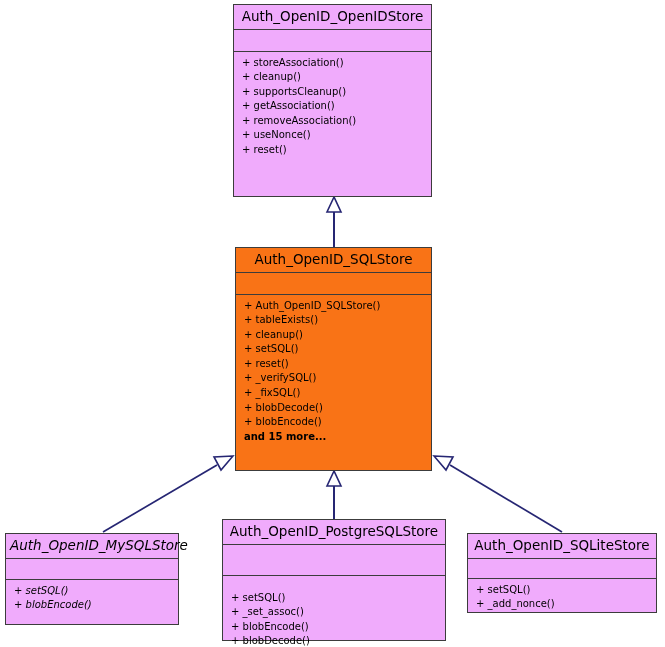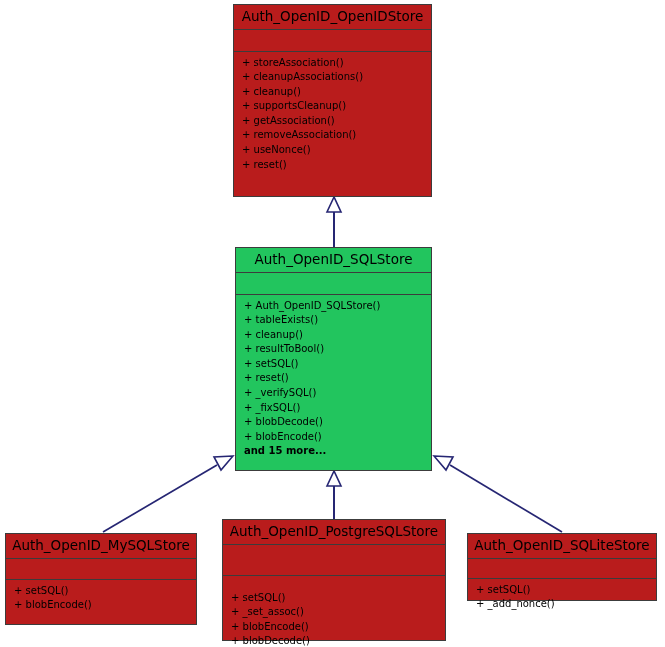--- a/index.html
+++ b/index.html
@@ -24,26 +24,26 @@
     position: absolute;
     left: 0; top: 0;
     width: 665px;
     height: 647px;
     pointer-events: none;
   }
   .uml-class {
     position: absolute;
     box-sizing: border-box;
     border: 1px solid #3c3c3c;
-    background: #b91c1c;
+    background: #f0abfc;
     display: flex;
     flex-direction: column;
   }
   .uml-class.highlighted {
-    background: #22c55e;
+    background: #f97316;
   }
   .class-title {
     box-sizing: border-box;
     text-align: center;
     font-size: 13.5px;
     color: #000000;
     line-height: 1.0;
     padding: 5px 4px 5px 4px;
     border-bottom: 1px solid #3c3c3c;
     white-space: nowrap;
@@ -97,69 +97,67 @@
       <line x1="562" y1="532" x2="450" y2="465" stroke="#262673" stroke-width="1.7"></line>
       <polygon points="434,456 453,457 446,470" fill="#ffffff" stroke="#262673" stroke-width="1.6"></polygon>
     </g>
   </svg>
 
   <div class="uml-class" style="left:233px; top:4px; width:199px; height:193px;">
     <div class="class-title">Auth_OpenID_OpenIDStore</div>
     <div class="class-attributes" style="height:22px;"></div>
     <div class="class-operations">
       <div class="member-row">+ storeAssociation()</div>
-      <div class="member-row">+ cleanupAssociations()</div>
       <div class="member-row">+ cleanup()</div>
       <div class="member-row">+ supportsCleanup()</div>
       <div class="member-row">+ getAssociation()</div>
       <div class="member-row">+ removeAssociation()</div>
       <div class="member-row">+ useNonce()</div>
       <div class="member-row">+ reset()</div>
     </div>
   </div>
 
   <div class="uml-class highlighted" style="left:235px; top:247px; width:197px; height:224px;">
     <div class="class-title">Auth_OpenID_SQLStore</div>
     <div class="class-attributes" style="height:22px;"></div>
     <div class="class-operations">
       <div class="member-row">+ Auth_OpenID_SQLStore()</div>
       <div class="member-row">+ tableExists()</div>
       <div class="member-row">+ cleanup()</div>
-      <div class="member-row">+ resultToBool()</div>
       <div class="member-row">+ setSQL()</div>
       <div class="member-row">+ reset()</div>
       <div class="member-row">+ _verifySQL()</div>
       <div class="member-row">+ _fixSQL()</div>
       <div class="member-row">+ blobDecode()</div>
       <div class="member-row">+ blobEncode()</div>
       <div class="member-row more">and 15 more...</div>
     </div>
   </div>
 
-  <div class="uml-class" style="left:5px; top:533px; width:192px; height:92px;">
+  <div class="uml-class" style="left:5px; top:533px; width:174px; height:92px;font-style:italic;">
     <div class="class-title">Auth_OpenID_MySQLStore</div>
     <div class="class-attributes" style="height:21px;"></div>
     <div class="class-operations">
       <div class="member-row">+ setSQL()</div>
       <div class="member-row">+ blobEncode()</div>
     </div>
   </div>
 
   <div class="uml-class" style="left:222px; top:519px; width:224px; height:122px;gap:11px;">
     <div class="class-title">Auth_OpenID_PostgreSQLStore</div>
     <div class="class-attributes" style="height:22px;"></div>
     <div class="class-operations">
       <div class="member-row">+ setSQL()</div>
       <div class="member-row">+ _set_assoc()</div>
       <div class="member-row">+ blobEncode()</div>
       <div class="member-row">+ blobDecode()</div>
     </div>
   </div>
 
-  <div class="uml-class" style="left:467px; top:533px; width:190px; height:68px;">
+  <div class="uml-class" style="left:467px; top:533px; width:190px; height:80px;">
     <div class="class-title">Auth_OpenID_SQLiteStore</div>
     <div class="class-attributes" style="height:21px;"></div>
     <div class="class-operations">
       <div class="member-row">+ setSQL()</div>
       <div class="member-row">+ _add_nonce()</div>
     </div>
   </div>
 
 </div>
 

